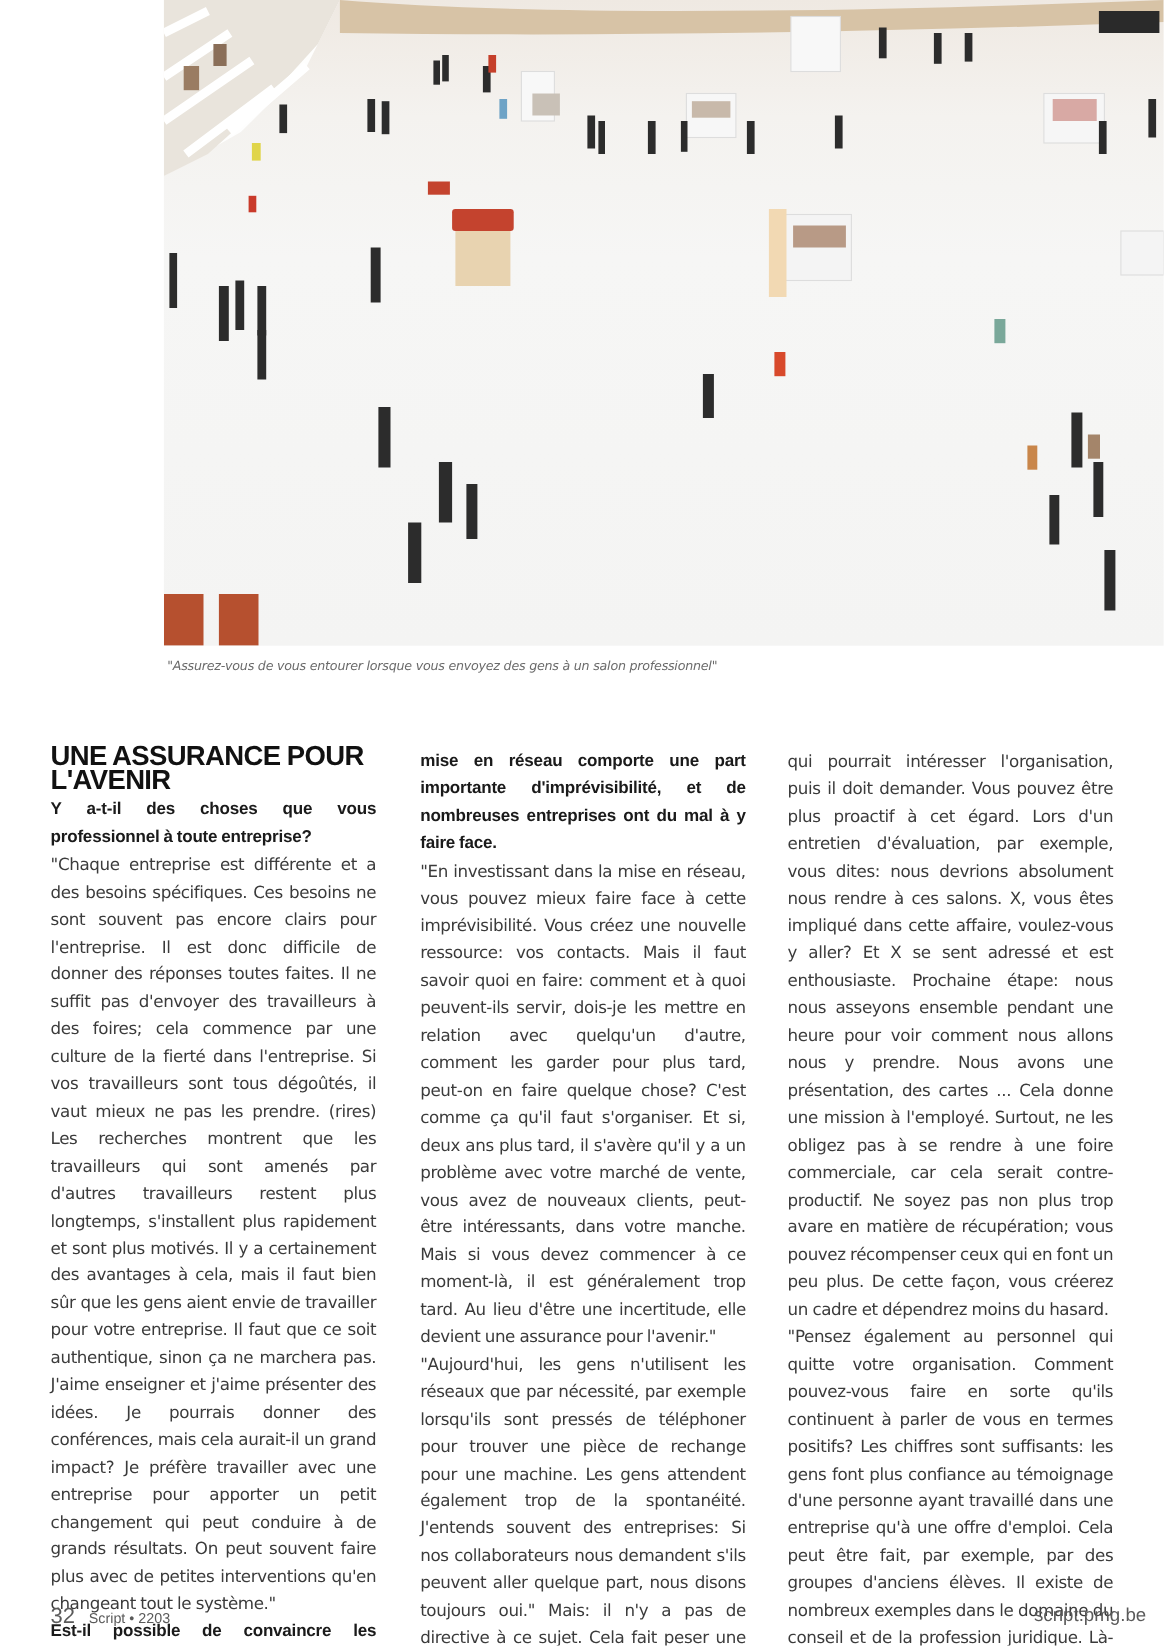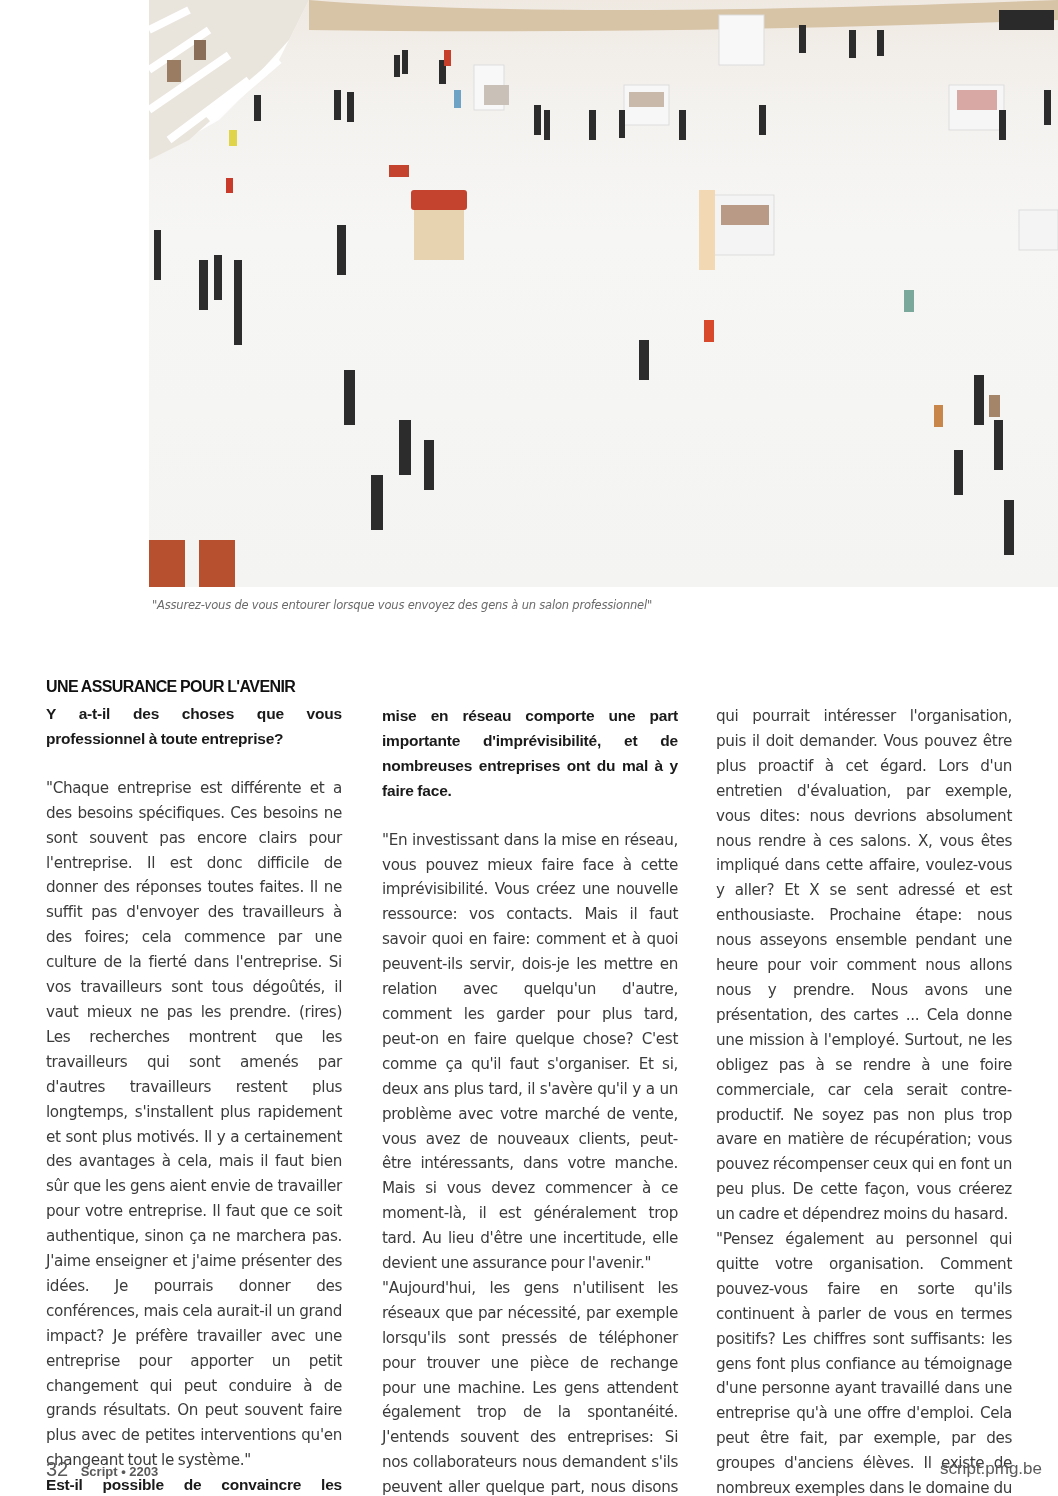--- a/index.html
+++ b/index.html
@@ -22,33 +22,33 @@
     position: absolute; top: 676px; width: 296px;
     font-size: 15.2px; line-height: 24.9px; color: #3b3b3b;
     text-align: justify; letter-spacing: -0.35px; word-spacing: -0.5px;
   }
   .col1 { left: 46px; }
   .col2 { left: 382px; top: 680px; }
   .col3 { left: 716px; top: 680px; }
 
   .heading {
     font-family: "Liberation Sans", sans-serif; font-weight: bold;
-    font-size: 16px; line-height: 22px; color: #111; letter-spacing: -0.6px;
+    font-size: 25px; line-height: 22px; color: #111; letter-spacing: -0.6px;
     text-transform: uppercase; margin: 0 0 4px 0; text-align: left;
   }
   .q { font-weight: bold; color: #1a1a1a; font-family: "Liberation Sans", sans-serif; letter-spacing: -0.2px; font-size: 15.5px; }
   .p { margin: 0; }
-  .p.last { text-align-last: left; margin-top: 24px; }
+  .p.last { text-align-last: left; }
 
   .footer-left {
     position: absolute; left: 46px; top: 1458px;
     font-family: "Liberation Sans", sans-serif; color: #5a5a5a;
   }
   .footer-left .pg { font-size: 20px; margin-right: 8px; }
-  .footer-left .mag { font-size: 13px; font-weight: bold; }
+  .footer-left .mag { font-size: 13px; }
   .footer-right {
     position: absolute; right: 16px; top: 1459px;
     font-family: "Liberation Sans", sans-serif; font-size: 17px; color: #5a5a5a; text-align: right;
   }
 </style>
 </head>
 <body>
 
 <div class="photo">
   <svg width="909" height="587" viewBox="0 0 909 587">

